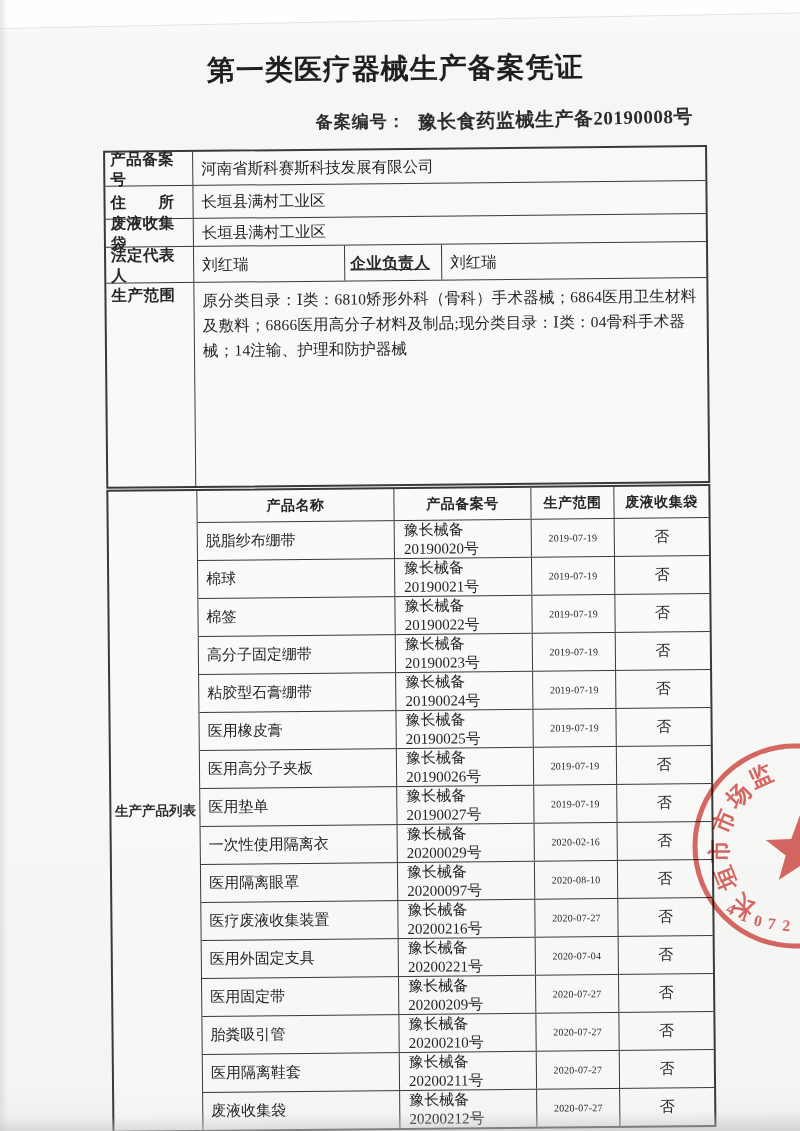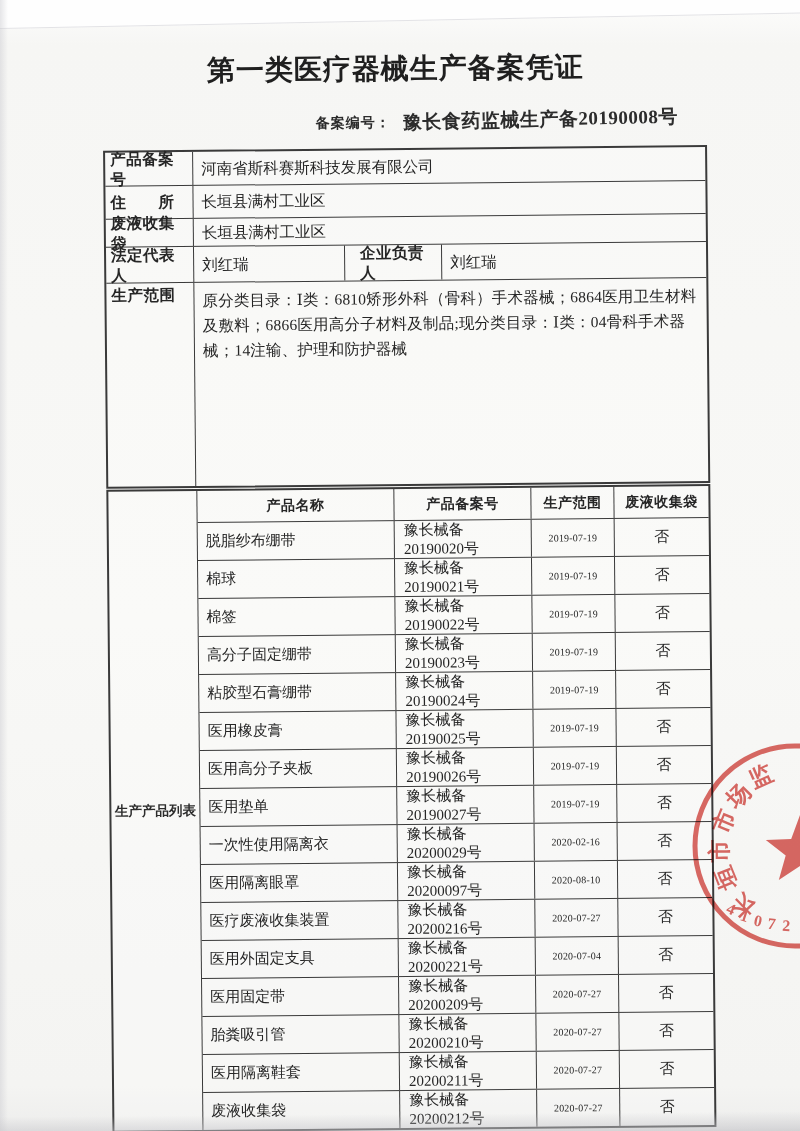--- a/index.html
+++ b/index.html
@@ -36,21 +36,21 @@
     transform:rotate(-0.55deg);
     transform-origin:400px 560px;
   }
   .doc-title{
     position:absolute;left:0;top:50px;width:800px;
     text-align:center;font-size:28px;font-weight:bold;letter-spacing:1px;color:#1f1f1f;
   }
   .filing-line{
     position:absolute;left:320px;top:108px;white-space:nowrap;
   }
-  .filing-label{font-size:14px;font-weight:bold;letter-spacing:1px;}
+  .filing-label{font-size:17px;font-weight:bold;letter-spacing:1px;}
   .filing-value{
     display:inline-block;font-size:19px;font-weight:bold;letter-spacing:.5px;
     margin-left:12px;transform:rotate(-0.7deg);
   }
   
   .tbl{position:absolute;left:107px;width:604px;border:2px solid #3a3a3a;box-sizing:border-box;background:rgba(255,255,255,.25);}
   .row{display:flex;border-top:1.6px solid #3a3a3a;box-sizing:border-box;}
   .row:first-child{border-top:none;}
   .cell{
     box-sizing:border-box;border-left:1.6px solid #3a3a3a;
@@ -58,21 +58,21 @@
     font-size:15.5px;line-height:1.25;color:#262626;
   }
   .cell:first-child{border-left:none;}
   .lab{width:87px;flex:0 0 87px;font-weight:bold;letter-spacing:.5px;padding:2px 5px;}
   .val{flex:1;}
   
   #t1{top:148px;}
   .r-company{height:33px;} .r-residence{height:33px;} .r-address{height:28px;} .r-legal{height:36px;}
   .r-scope{height:204px;}
   .r-legal .c2{width:151px;flex:0 0 151px;}
-  .r-legal .c3{width:97px;flex:0 0 97px;font-weight:bold;padding:2px 15px;letter-spacing:.5px;}
+  .r-legal .c3{width:97px;flex:0 0 97px;font-weight:bold;padding:2px 5px;letter-spacing:.5px;text-decoration:underline;}
   .r-scope .cell{align-items:flex-start;}
   .scope-text{font-size:15.5px;line-height:1.62;padding-top:3px;letter-spacing:.2px;}
   
   #t2{top:487px;display:flex;border:2px solid #3a3a3a;}
   .side-col{
     width:88px;flex:0 0 88px;display:flex;align-items:center;justify-content:center;
     font-weight:bold;font-size:13.5px;white-space:nowrap;letter-spacing:0;
   }
   .pt-body{flex:1;border-left:1.6px solid #3a3a3a;}
   .pt-row{display:flex;border-top:1.6px solid #3a3a3a;box-sizing:border-box;height:38px;}

